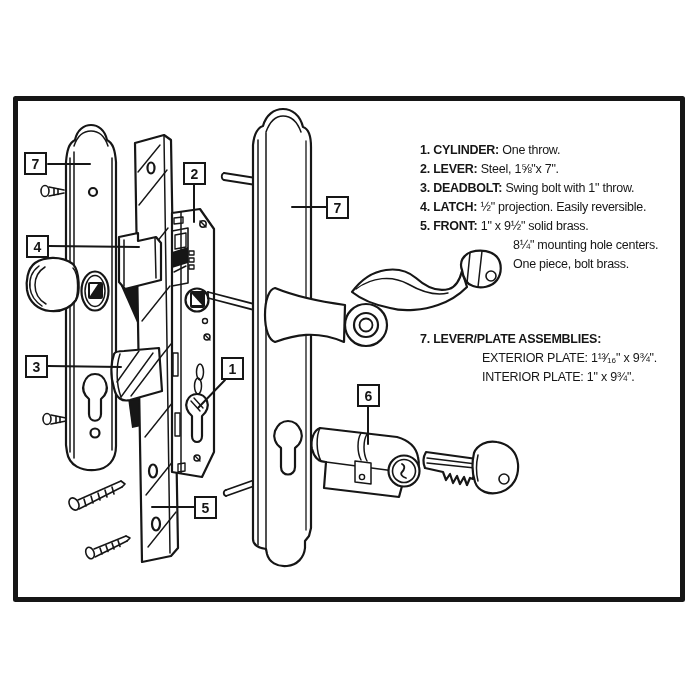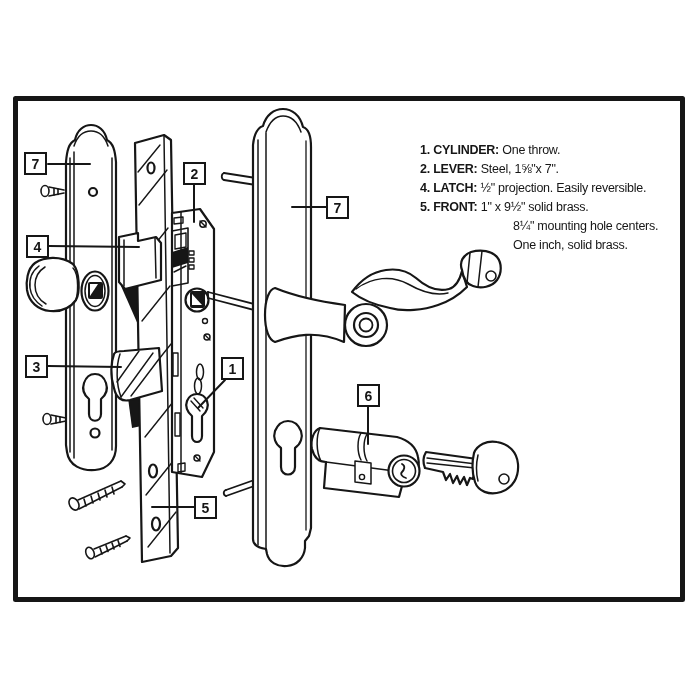--- a/index.html
+++ b/index.html
@@ -281,20 +281,26 @@
   <div class="callout co7">
       <span>7</span>
     </div>
   <div class="callout co8">
       <span>6</span>
     </div>
 
   <div class="parts">
     <div class="pl-line"><span class="b">1.</span> <span class="b">CYLINDER:</span> <span>One throw.</span></div>
     <div class="pl-line"><span class="b">2.</span> <span class="b">LEVER:</span> <span>Steel, 1⅝"x 7".</span></div>
+    <div class="pl-line"><span class="b">3.</span> <span class="b">DEADBOLT:</span> <span>Swing bolt with 1" throw.</span></div>
     <div class="pl-line"><span class="b">4.</span> <span class="b">LATCH:</span> <span>½" projection. Easily reversible.</span></div>
     <div class="pl-line"><span class="b">5.</span> <span class="b">FRONT:</span> <span>1" x 9½" solid brass.</span></div>
     <div class="pl-line pl-extra">8¼" mounting hole centers.</div>
-    <div class="pl-line pl-extra">One inch, solid brass.</div>
+    <div class="pl-line pl-extra">One piece, bolt brass.</div>
   </div>
 
+  <div class="assemblies">
+    <div class="pl-line"><span class="b">7.</span> <span class="b">LEVER/PLATE ASSEMBLIES:</span></div>
+    <div class="asm-sub">EXTERIOR PLATE: 1¹³⁄₁₆" x 9¾".</div>
+    <div class="asm-sub">INTERIOR PLATE: 1" x 9¾".</div>
+  </div>
 
 </div>
 
 </body></html>

